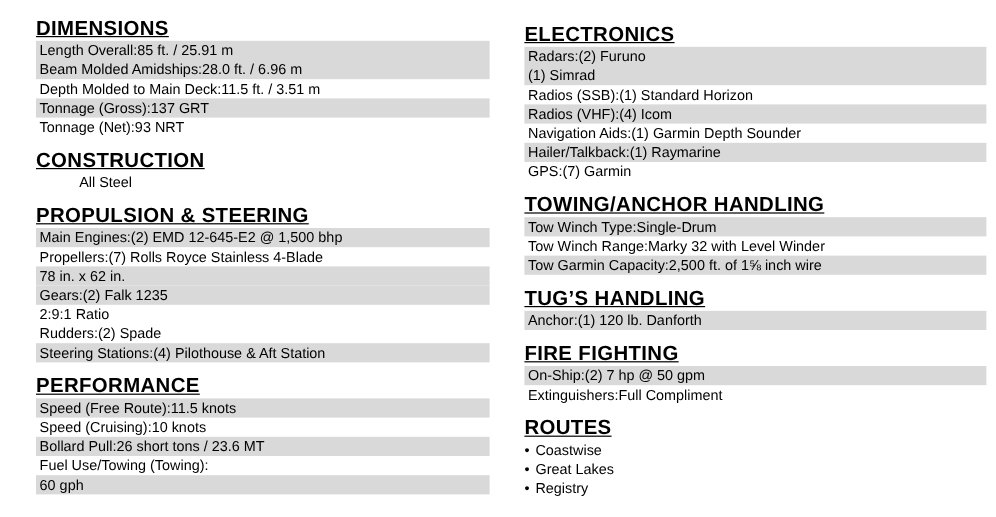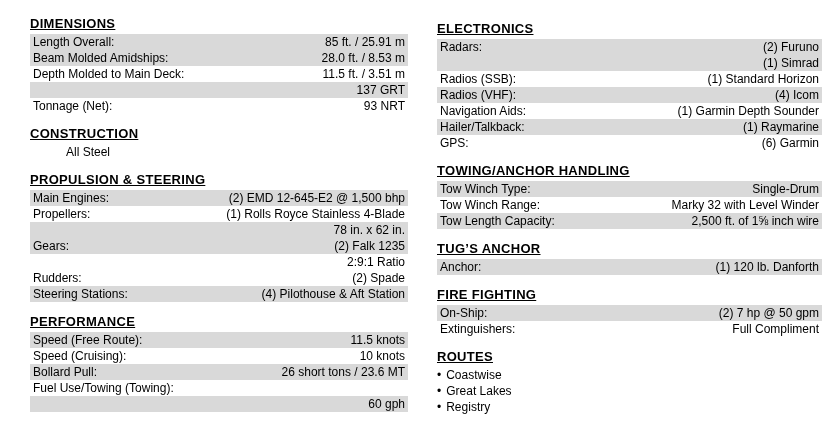--- a/index.html
+++ b/index.html
@@ -23,41 +23,41 @@
   }
   .col-left  { left: 30px;  width: 378px; padding-top: 17px; }
   .col-right { left: 437px; width: 385px; padding-top: 22px; }
 
   .section { margin: 0 0 13px 0; }
   .section:last-child { margin-bottom: 0; }
 
   .section-title {
     margin: 0 0 3px 0;
     padding: 0;
-    font-size: 13px;
+    font-size: 17px;
     line-height: 14px;
     font-weight: bold;
     letter-spacing: 0.3px;
     text-decoration: underline;
     color: var(--text-color, #000000);
   }
 
   .spec-row {
     display: flex;
     justify-content: space-between;
     align-items: center;
     height: 16px;
     line-height: 16px;
     font-size: 12px;
     padding: 0 3px;
     white-space: nowrap;
   }
   .spec-row.shaded { background: var(--row-shade, #d9d9d9); }
   .row-label { text-align: left; }
-  .row-value { text-align: right; flex: 1 1 auto; }
+  .row-value { flex: 1 1 auto; }
 
   .plain-text {
     font-size: 12px;
     line-height: 16px;
     height: 16px;
     margin-left: 36px;
   }
 
   .bullet-row {
     font-size: 12px;
@@ -74,47 +74,48 @@
 <div class="page">
   <div class="col col-left" id="col-left">
       <section class="section">
         <h2 class="section-title">DIMENSIONS</h2>
         <div class="spec-row shaded">
           <span class="row-label">Length Overall:</span>
           <span class="row-value">85 ft. / 25.91 m</span>
         </div>
         <div class="spec-row shaded">
           <span class="row-label">Beam Molded Amidships:</span>
-          <span class="row-value">28.0 ft. / 8.53 m</span>
+          <span class="row-value">28.0 ft. / 6.96 m</span>
         </div>
         <div class="spec-row">
           <span class="row-label">Depth Molded to Main Deck:</span>
           <span class="row-value">11.5 ft. / 3.51 m</span>
         </div>
         <div class="spec-row shaded">
+          <span class="row-label">Tonnage (Gross):</span>
           <span class="row-value">137 GRT</span>
         </div>
         <div class="spec-row">
           <span class="row-label">Tonnage (Net):</span>
           <span class="row-value">93 NRT</span>
         </div>
       </section>
       <section class="section">
         <h2 class="section-title">CONSTRUCTION</h2>
         <div class="plain-text">All Steel</div>
       </section>
       <section class="section">
         <h2 class="section-title">PROPULSION &amp; STEERING</h2>
         <div class="spec-row shaded">
           <span class="row-label">Main Engines:</span>
           <span class="row-value">(2) EMD 12-645-E2 @ 1,500 bhp</span>
         </div>
         <div class="spec-row">
           <span class="row-label">Propellers:</span>
-          <span class="row-value">(1) Rolls Royce Stainless 4-Blade</span>
+          <span class="row-value">(7) Rolls Royce Stainless 4-Blade</span>
         </div>
         <div class="spec-row shaded">
           <span class="row-label"></span>
           <span class="row-value">78 in. x 62 in.</span>
         </div>
         <div class="spec-row shaded">
           <span class="row-label">Gears:</span>
           <span class="row-value">(2) Falk 1235</span>
         </div>
         <div class="spec-row">
@@ -174,40 +175,40 @@
         <div class="spec-row">
           <span class="row-label">Navigation Aids:</span>
           <span class="row-value">(1) Garmin Depth Sounder</span>
         </div>
         <div class="spec-row shaded">
           <span class="row-label">Hailer/Talkback:</span>
           <span class="row-value">(1) Raymarine</span>
         </div>
         <div class="spec-row">
           <span class="row-label">GPS:</span>
-          <span class="row-value">(6) Garmin</span>
+          <span class="row-value">(7) Garmin</span>
         </div>
       </section>
       <section class="section">
         <h2 class="section-title">TOWING/ANCHOR HANDLING</h2>
         <div class="spec-row shaded">
           <span class="row-label">Tow Winch Type:</span>
           <span class="row-value">Single-Drum</span>
         </div>
         <div class="spec-row">
           <span class="row-label">Tow Winch Range:</span>
           <span class="row-value">Marky 32 with Level Winder</span>
         </div>
         <div class="spec-row shaded">
-          <span class="row-label">Tow Length Capacity:</span>
+          <span class="row-label">Tow Garmin Capacity:</span>
           <span class="row-value">2,500 ft. of 1⅝ inch wire</span>
         </div>
       </section>
       <section class="section">
-        <h2 class="section-title">TUG’S ANCHOR</h2>
+        <h2 class="section-title">TUG’S HANDLING</h2>
         <div class="spec-row shaded">
           <span class="row-label">Anchor:</span>
           <span class="row-value">(1) 120 lb. Danforth</span>
         </div>
       </section>
       <section class="section">
         <h2 class="section-title">FIRE FIGHTING</h2>
         <div class="spec-row shaded">
           <span class="row-label">On-Ship:</span>
           <span class="row-value">(2) 7 hp @ 50 gpm</span>

